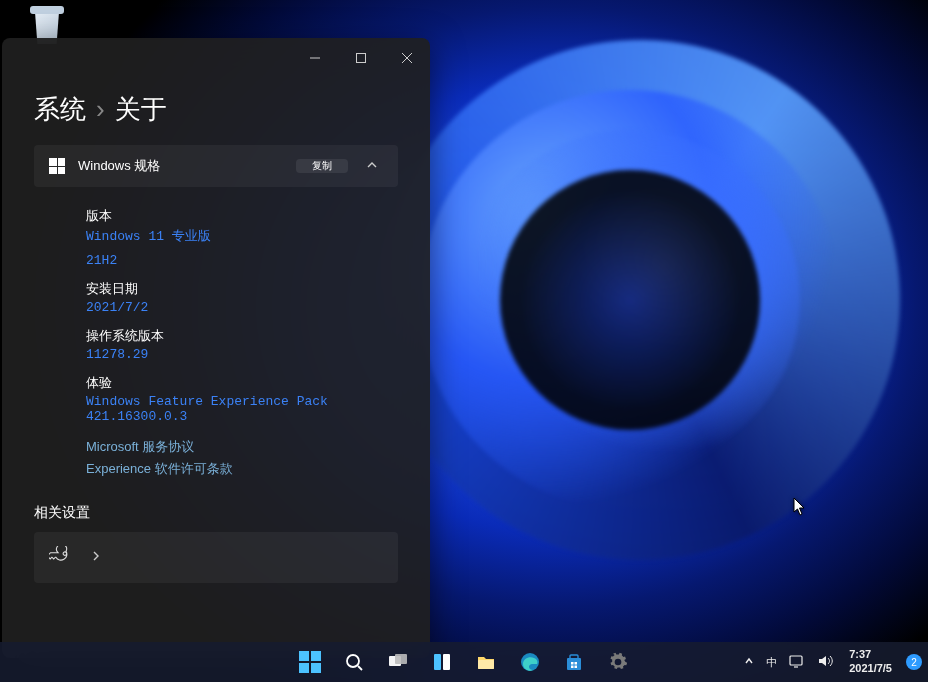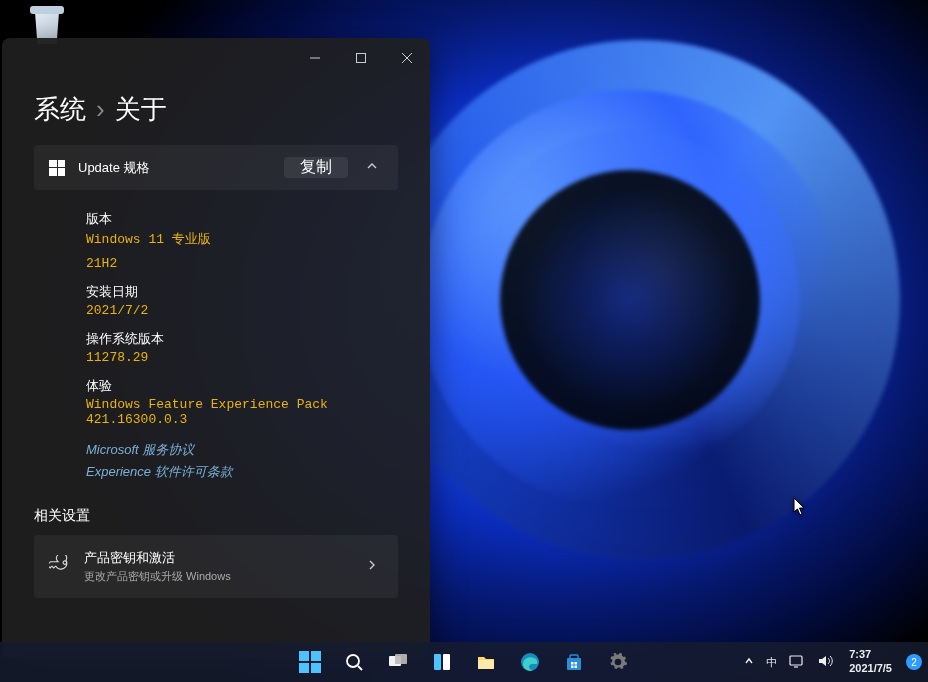--- a/index.html
+++ b/index.html
@@ -53,28 +53,28 @@
 .bc{ padding:14px 32px 18px; font-size:26px; font-weight:500; display:flex; align-items:center; gap:10px; }
 .bc .sep{ color:#888; }
 
 .card{ margin:0 32px 10px; background:rgba(255,255,255,.05); border-radius:4px;
   padding:12px 14px; display:flex; align-items:center; gap:12px; }
 .card .ico{ width:18px; display:flex; justify-content:center; }
 .winlogo{ width:16px;height:16px; display:grid; grid-template-columns:1fr 1fr; grid-template-rows:1fr 1fr; gap:1px; }
 .winlogo span{ background:#fff; }
 
 .card .lbl{ flex:1; }
-.pill{ background:rgba(255,255,255,.08); padding:0 16px; border-radius:4px; font-size:16px; cursor:pointer; }
+.pill{ background:rgba(255,255,255,.08); padding:0 16px; border-radius:4px; font-size:10px; cursor:pointer; }
 .chev{ width:24px; text-align:center; cursor:pointer; color:#ccc; }
 
 .specs{ padding:4px 44px 0 84px; }
 .specs .row{ margin-bottom:2px;font-family:Liberation Mono, monospace; }
 .specs .k{ color:#fff; font-size:13px; padding-top:6px; }
-.specs .v{ color:#eab308; font-size:13px; padding:2px 0 4px; }
-.links{ padding:6px 36px 0 84px;font-style:italic; }
+.specs .v{ color:#3b82f6; font-size:13px; padding:2px 0 4px; }
+.links{ padding:6px 36px 0 84px; }
 .links a{ color:#7ab0d8; font-size:13px; display:block; padding:2px 0; text-decoration:none; cursor:pointer; }
 
 .section-h{ padding:24px 32px 10px; font-size:14px; }
 
 .card2{ margin:0 32px; background:rgba(255,255,255,.05); border-radius:4px;
   padding:14px 14px; display:flex; align-items:center; gap:14px; cursor:pointer; }
 .card2 .kico{ width:22px; text-align:center; color:#ddd; }
 .card2 .txts{ flex:1; }
 .card2 .t1{ font-size:13px; }
 .card2 .t2{ font-size:11px; color:#aaa; margin-top:2px; }
@@ -146,21 +146,21 @@
 
     <div class="card">
       <div class="ico">
         <div class="winlogo">
             <span></span>
             <span></span>
             <span></span>
             <span></span>
           </div>
       </div>
-      <div class="lbl">Update 规格</div>
+      <div class="lbl">Windows 规格</div>
       <div class="pill">复制</div>
       <div class="chev">
         <svg width="12" height="12">
             <path d="M2 8 L6 4 L10 8" fill="none" stroke="#ccc" stroke-width="1.4"></path>
           </svg>
       </div>
     </div>
 
     <div class="specs">
       <div class="row">
@@ -189,24 +189,20 @@
       <a>Experience 软件许可条款</a>
     </div>
 
     <div class="section-h">相关设置</div>
 
     <div class="card2">
       <div class="kico">
         <svg width="20" height="20" viewBox="0 0 24 24">
             <path d="M14 2a6 6 0 1 0-5.65 8L2 16.35V22h5v-3h3v-3l.35-.35A6 6 0 0 0 14 2zm1 5a2 2 0 1 1 0-4 2 2 0 0 1 0 4z" fill="none" stroke="#ddd" stroke-width="1.3" transform="rotate(45 12 12)"></path>
           </svg>
-      </div>
-      <div class="txts">
-        <div class="t1">产品密钥和激活</div>
-        <div class="t2">更改产品密钥或升级 Windows</div>
       </div>
       <div class="chev">
         <svg width="12" height="12">
             <path d="M4 2 L8 6 L4 10" fill="none" stroke="#ccc" stroke-width="1.4"></path>
           </svg>
       </div>
     </div>
   </div>
 
   <div class="taskbar">

